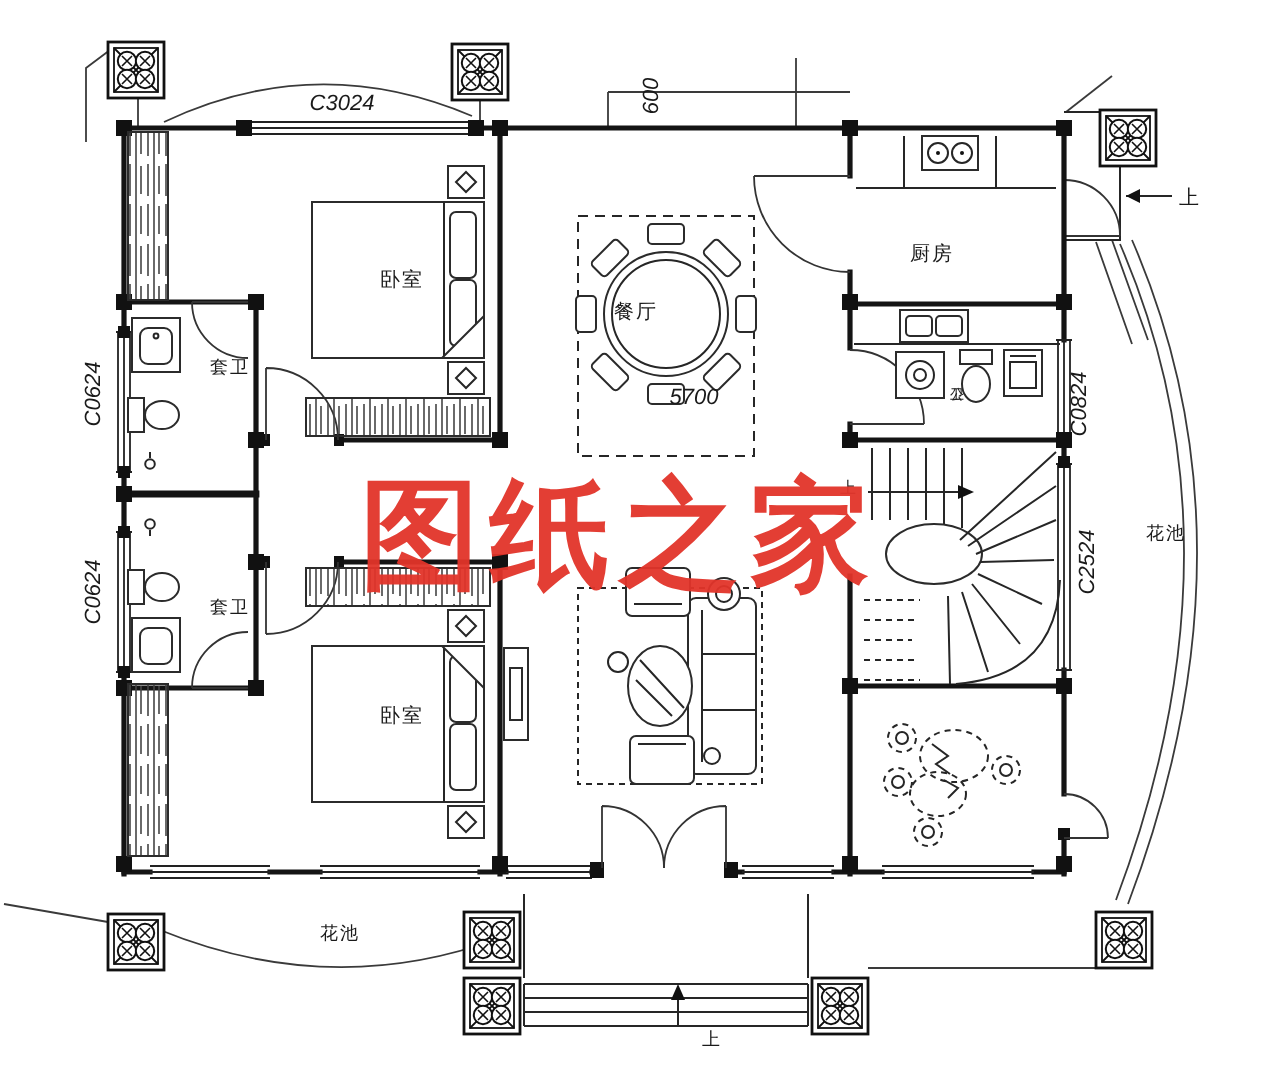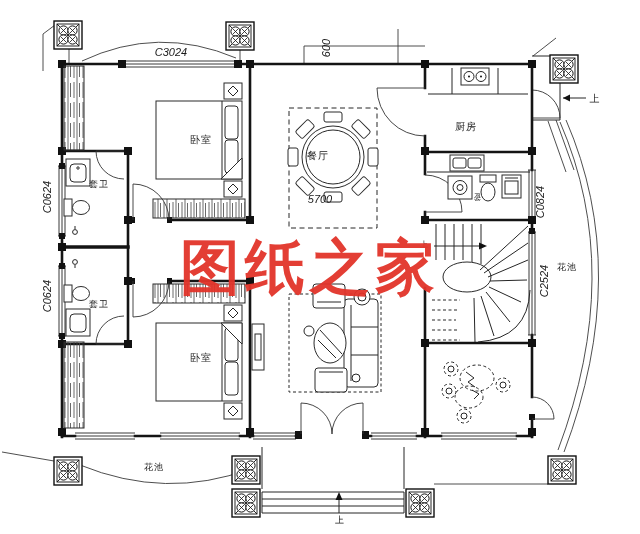--- a/index.html
+++ b/index.html
@@ -1,21 +1,21 @@
 <!DOCTYPE html>
 <html><head>
 <meta charset="utf-8">
 <style>
   html,body{margin:0;padding:0;background:#fff;}
   .plan{position:relative;width:640px;height:534px;background:#fff;overflow:hidden;
         font-family:"Liberation Sans","DejaVu Sans",sans-serif;}
   .plan svg{position:absolute;left:0;top:0;}
   .lbl{position:absolute;color:#1a1a1a;font-size:10px;letter-spacing:1px;white-space:nowrap;
        transform:translate(-50%,-50%);}
-  .lbl.s9{font-size:9px;}
+  .lbl.s9{font-size:9px;margin-left:16px;}
   .lbl.s8{font-size:8px;letter-spacing:0;}
   .lbl.vtiny{font-size:7px;letter-spacing:0;writing-mode:vertical-rl;}
   .dim{position:absolute;color:#1a1a1a;font-size:11px;font-style:italic;white-space:nowrap;
        transform:translate(-50%,-50%);font-family:"Liberation Sans","DejaVu Sans",sans-serif;}
   .dim.v{transform:translate(-50%,-50%) rotate(-90deg);}
   .watermark{position:absolute;left:180px;top:228px;font-size:60px;font-weight:700;
              font-family:"Liberation Serif","DejaVu Serif",serif;letter-spacing:5px;
              opacity:.95;white-space:nowrap;}
   
   .walls{stroke:#141414;stroke-width:2.6;fill:none;stroke-linecap:square;}
@@ -303,21 +303,21 @@
     <use href="#dcol" x="548" y="456"></use>
   </g>
 </svg>
 
   <div class="dim" style="left:171px;top:52px">C3024</div>
   <div class="dim v" style="left:326px;top:48px">600</div>
   <div class="dim v" style="left:47px;top:197px">C0624</div>
   <div class="dim v" style="left:47px;top:296px">C0624</div>
   <div class="dim v" style="left:540px;top:202px">C0824</div>
   <div class="dim v" style="left:544px;top:281px">C2524</div>
-  <div class="dim" style="left:320px;top:199px">5700</div>
+  <div class="dim" style="left:347px;top:199px">5700</div>
 
   <div class="lbl" style="left:201px;top:140px">卧室</div>
   <div class="lbl" style="left:201px;top:358px">卧室</div>
   <div class="lbl s9" style="left:99px;top:184px">套卫</div>
   <div class="lbl s9" style="left:99px;top:304px">套卫</div>
   <div class="lbl" style="left:318px;top:156px">餐厅</div>
   <div class="lbl" style="left:466px;top:127px">厨房</div>
   <div class="lbl vtiny" style="left:477px;top:188px">公卫</div>
   <div class="lbl s9" style="left:567px;top:267px">花池</div>
   <div class="lbl s9" style="left:154px;top:467px">花池</div>

